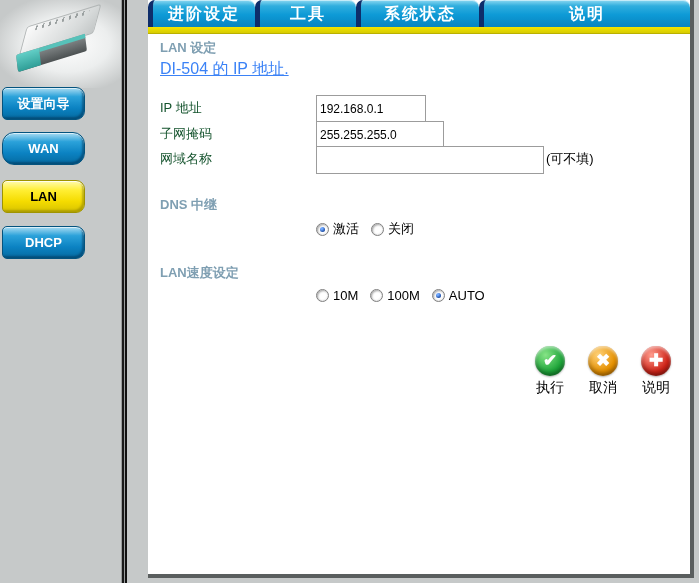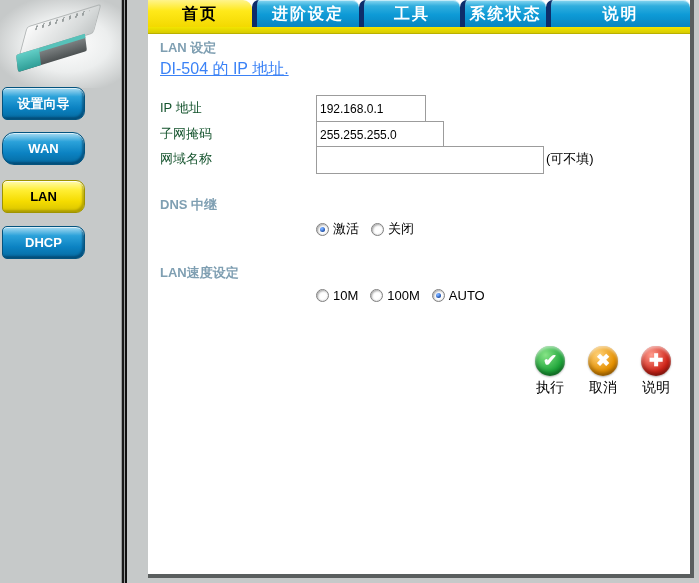--- a/index.html
+++ b/index.html
@@ -92,24 +92,23 @@
     <div class="side-btn" style="top:132px;border-radius:12px;">WAN</div>
     <div class="side-btn active" style="top:180px;">LAN</div>
     <div class="side-btn" style="top:226px;">DHCP</div>
   </div>
 
   <div class="divider"></div>
 
   <div class="panel">
 
     <div class="tabbar">
-      <div class="tab active" style="width:104px;"><span>首页</span></div>
       <div class="tab" style="width:107px;"><span>进阶设定</span></div>
       <div class="tab" style="width:101px;"><span>工具</span></div>
-      <div class="tab" style="width:86px;"><span>系统状态</span></div>
+      <div class="tab" style="width:123px;"><span>系统状态</span></div>
       <div class="tab" style="flex:1;"><span>说明</span></div>
     </div>
     <div class="tab-strip"></div>
 
     <div class="sec-title" style="top:39px;">LAN 设定</div>
     <div class="sub-text" style="top:59px;">DI-504 的 IP 地址.</div>
 
     <div class="f-label" style="top:99px;">IP 地址</div>
     <input class="f-input" style="top: 95px; width: 110px;" value="192.168.0.1">
 

